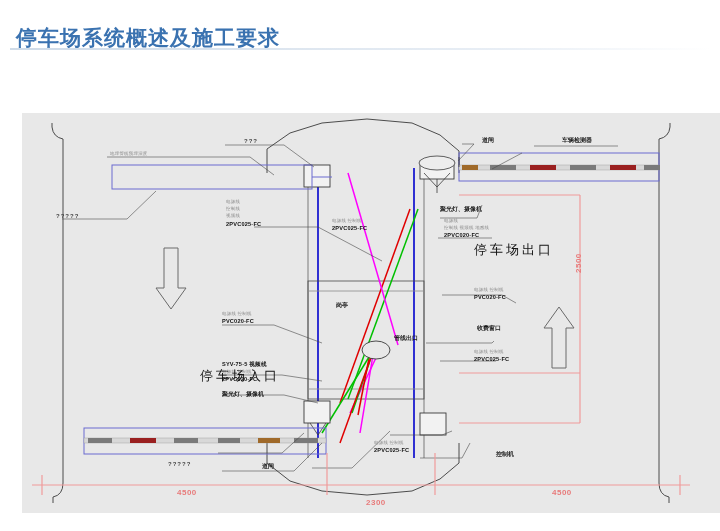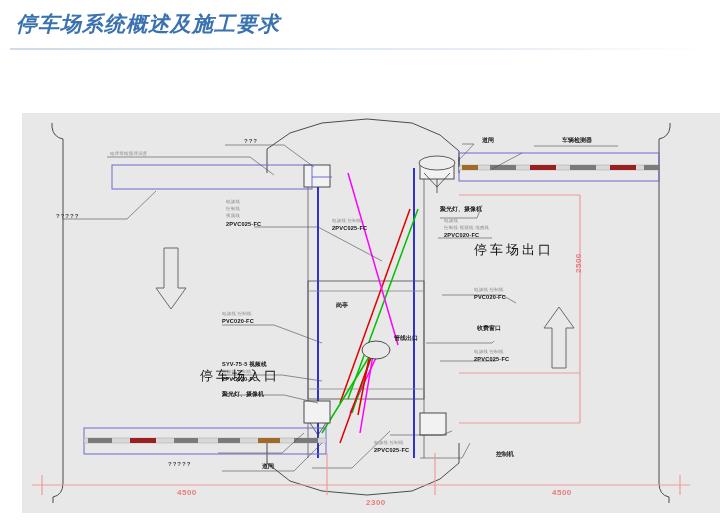--- a/index.html
+++ b/index.html
@@ -8,27 +8,26 @@
     background:#ffffff;
     font-family:"Liberation Sans","DejaVu Sans",sans-serif;
     overflow:hidden;
     position:relative;
   }
   
   #slide-header{
     position:absolute;left:0;top:0;width:720px;height:60px;
   }
   #slide-title{
-    position:absolute;left:16px;top:10px;
+    position:absolute;left:16px;top:24px;
     font-size:21px;font-weight:bold;
     color:#3A72B0;
     letter-spacing:1px;
     white-space:nowrap;
     font-family:"DejaVu Sans","Liberation Sans",sans-serif;
-    font-style:italic;
   }
   #title-rule{
     position:absolute;left:10px;top:48px;width:700px;height:2px;
     background:linear-gradient(to right,#cfdbe8 0%, #e8eef5 70%, #ffffff 100%);
   }
   
   #diagram{
     position:absolute;left:22px;top:113px;width:678px;height:400px;
     background:#e8e8e8;
     padding-left:41px;

